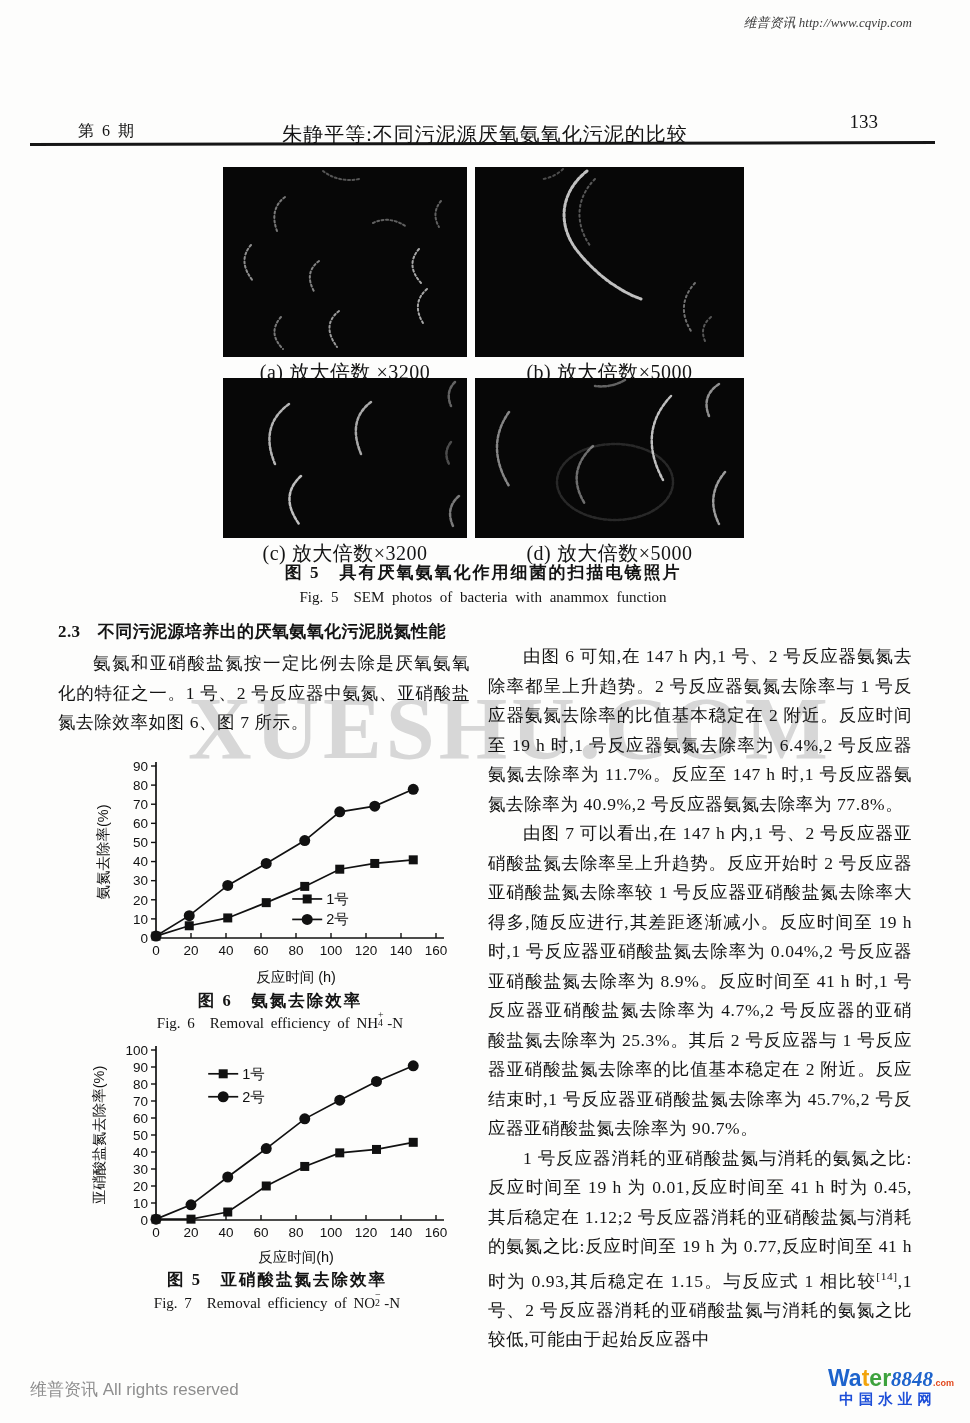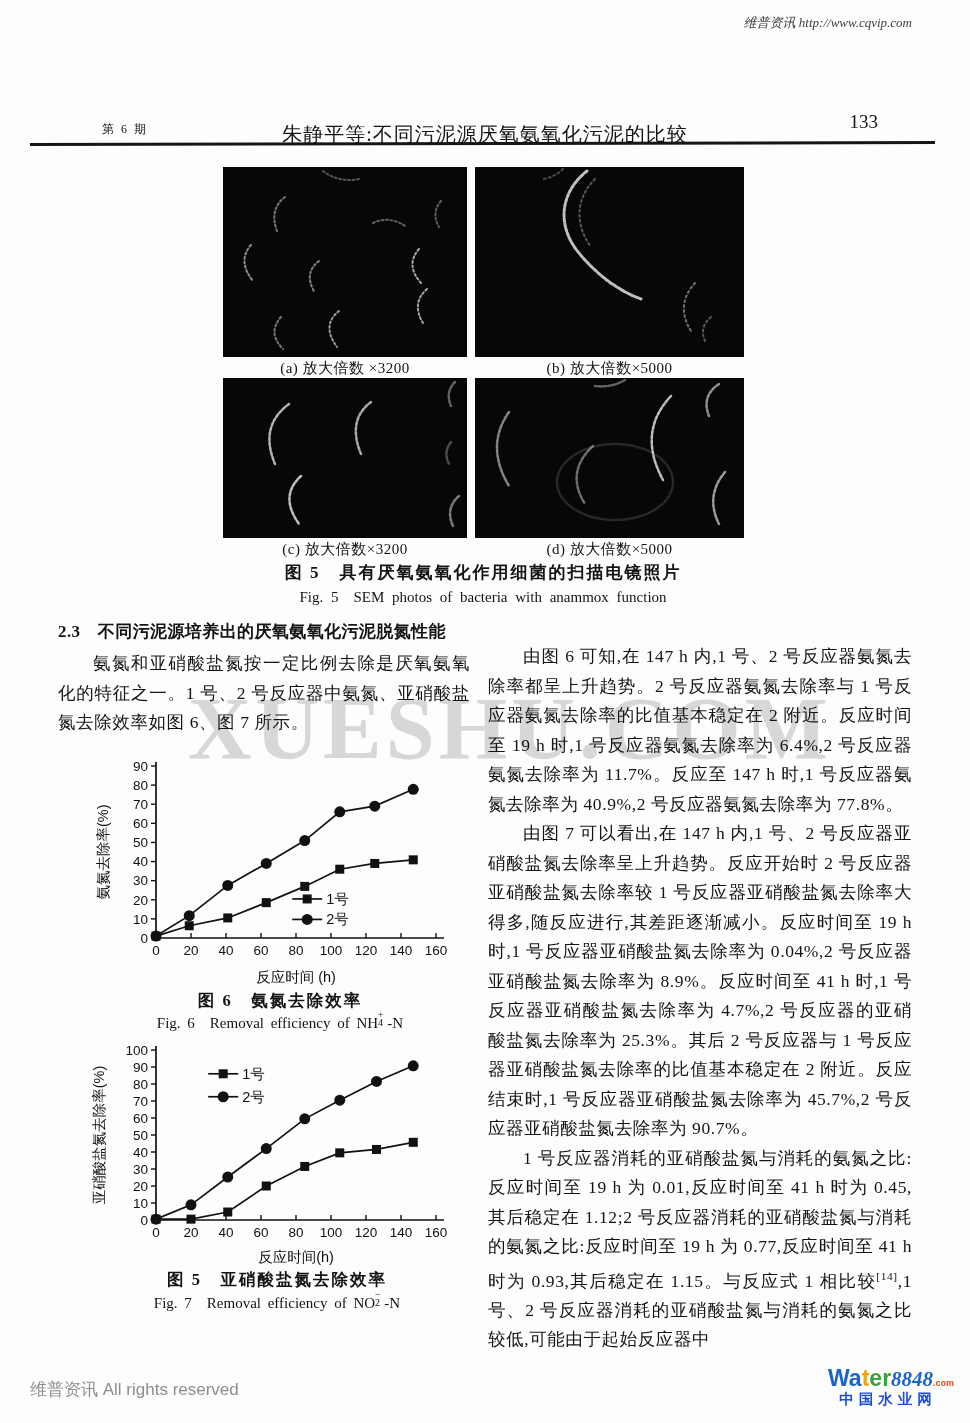--- a/index.html
+++ b/index.html
@@ -4,28 +4,28 @@
 <style>
   html,body{margin:0;padding:0;background:#e9e9e9;}
   .page{
     position:relative;width:970px;height:1423px;margin:0 auto;
     background:#fdfdfc;color:#141414;
     font-family:"Liberation Serif","DejaVu Serif",serif;
     overflow:hidden;
   }
   
   .cqvip-note{position:absolute;top:14px;right:58px;font-size:13px;color:#3c3c3c;font-style:italic;}
-  .hdr-issue{position:absolute;top:121px;left:78px;font-size:12px;letter-spacing:2px;margin-left:24px;}
+  .hdr-issue{position:absolute;top:121px;left:78px;font-size:16px;letter-spacing:2px;}
   .hdr-title{position:absolute;top:121px;left:0;width:970px;text-align:center;font-size:20px;letter-spacing:1px;}
   .hdr-page{position:absolute;top:111px;right:92px;font-size:19px;}
   .hdr-rule{position:absolute;top:142px;left:30px;width:905px;height:3px;background:#161616;transform:rotate(-0.12deg);}
   
   .photo{position:absolute;background:#070707;overflow:hidden;}
   .photo svg{display:block;width:100%;height:100%;}
-  .ph-cap{position:absolute;font-size:15px;text-align:center;letter-spacing:0.5px;}
+  .ph-cap{position:absolute;font-size:20px;text-align:center;letter-spacing:0.5px;}
   .fig5-zh{position:absolute;top:561px;left:222px;width:522px;text-align:center;font-size:17px;font-weight:bold;letter-spacing:2px;}
   .fig5-en{position:absolute;top:588px;left:222px;width:522px;text-align:center;font-size:15px;word-spacing:4px;}
   
   .watermark{
     position:absolute;top:678px;left:188px;z-index:0;
     font-family:"Liberation Serif","DejaVu Serif",serif;font-weight:bold;
     font-size:88px;color:#d7d7d7;letter-spacing:4px;white-space:nowrap;
   }
   .col{position:absolute;z-index:1;}
   

